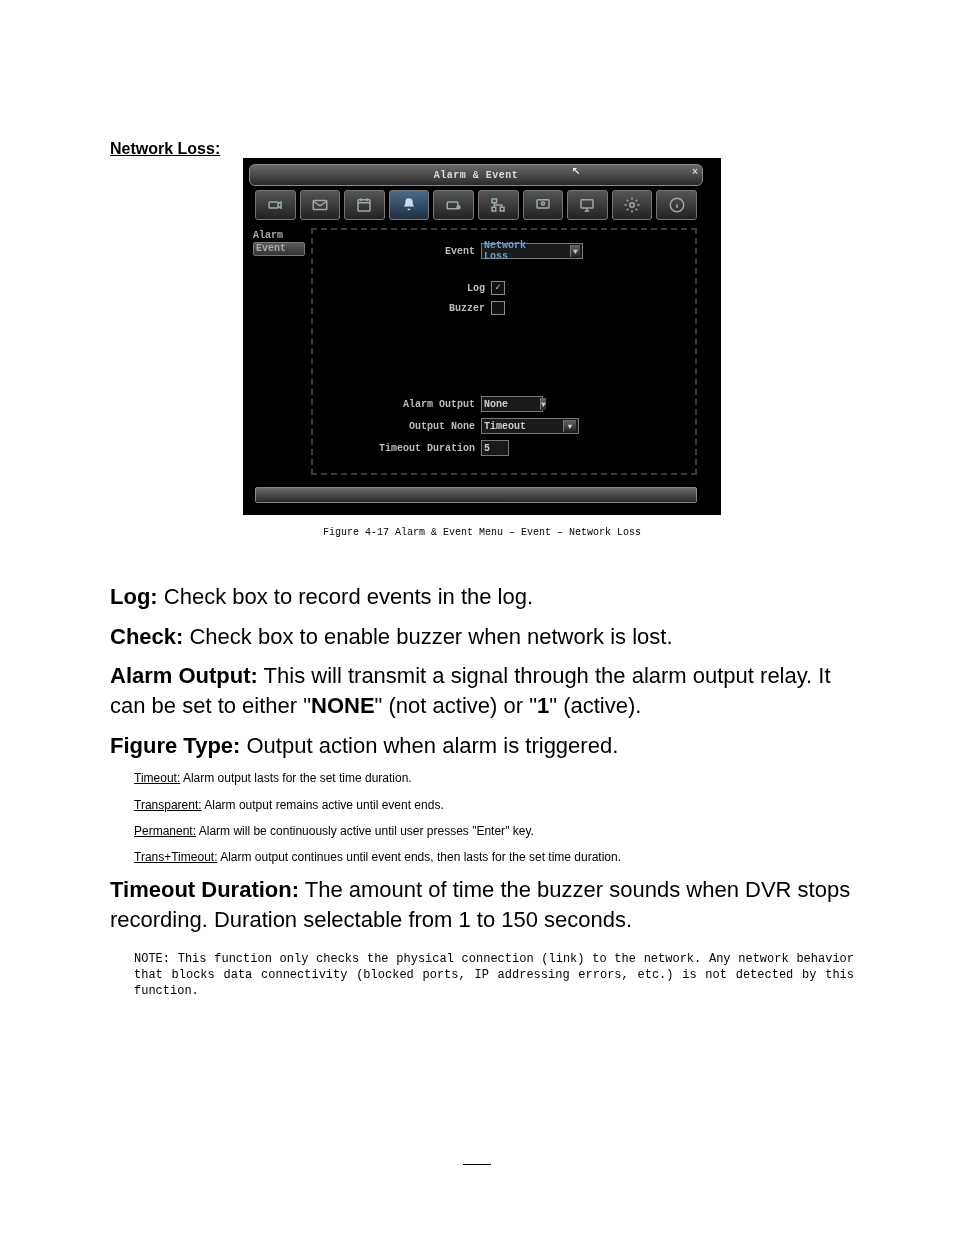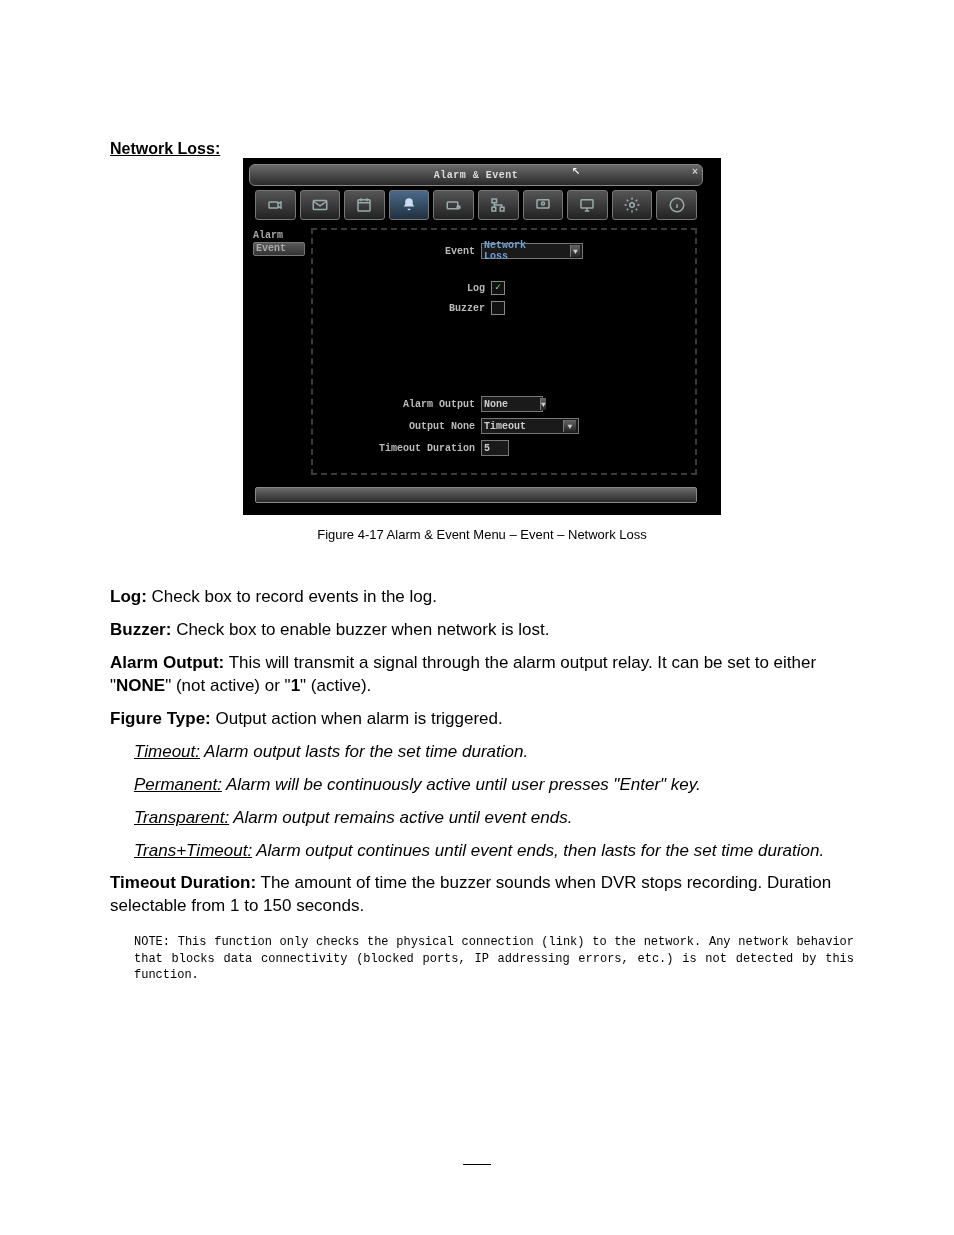--- a/index.html
+++ b/index.html
@@ -171,37 +171,37 @@
   .dvr-footer {
     height: 14px;
     background: linear-gradient(#6a6a6a, #2a2a2a);
     border: 1px solid #888;
     margin: 6px;
     border-radius: 2px;
   }
 
   .caption {
     text-align: center;
-    font-size: 13px;
+    font-size: 10px;
     margin-bottom: 44px;
+    font-family: Liberation Mono, monospace;
   }
 
   
   .para {
-    font-size: 17px;
+    font-size: 22px;
     line-height: 1.35;
     margin: 0 0 10px 0;
   }
   .para .b { font-weight: bold; }
   .sub {
-    font-size: 17px;
+    font-size: 12px;
     line-height: 1.35;
     margin: 0 0 10px 0;
     padding-left: 24px;
-    font-style: italic;
   }
   .sub .u { text-decoration: underline; }
   .note-block {
     font-size: 12px;
     line-height: 1.35;
     margin-top: 16px;
     padding-left: 24px;
     text-align: justify;
     font-family: Liberation Mono, monospace;
   }
@@ -350,31 +350,31 @@
       </div>
 
       <div class="dvr-footer"></div>
     </div>
   </div>
 
   <div class="caption">Figure 4-17 Alarm &amp; Event Menu – Event – Network Loss</div>
 
   <p class="para"><span class="b">Log:</span><span> Check box to record events in the log.</span></p>
 
-  <p class="para"><span class="b">Buzzer:</span><span> Check box to enable buzzer when network is lost.</span></p>
+  <p class="para"><span class="b">Check:</span><span> Check box to enable buzzer when network is lost.</span></p>
 
   <p class="para"><span class="b">Alarm Output:</span><span> This will transmit a signal through the alarm output relay. It can be set to either "</span><span class="b">NONE</span><span>" (not active) or "</span><span class="b">1</span><span>" (active).</span></p>
 
   <p class="para"><span class="b">Figure Type:</span><span> Output action when alarm is triggered.</span></p>
 
   <p class="sub"><span class="u">Timeout:</span><span> Alarm output lasts for the set time duration.</span></p>
 
+  <p class="sub"><span class="u">Transparent:</span><span> Alarm output remains active until event ends.</span></p>
+
   <p class="sub"><span class="u">Permanent:</span><span> Alarm will be continuously active until user presses "</span><span class="b">Enter</span><span>" key.</span></p>
-
-  <p class="sub"><span class="u">Transparent:</span><span> Alarm output remains active until event ends.</span></p>
 
   <p class="sub"><span class="u">Trans+Timeout:</span><span> Alarm output continues until event ends, then lasts for the set time duration.</span></p>
 
   <p class="para"><span class="b">Timeout Duration:</span><span> The amount of time the buzzer sounds when DVR stops recording. Duration selectable from 1 to 150 seconds.</span></p>
 
   <p class="note-block"><span class="b">NOTE:</span><span> This function only checks the physical connection (link) to the network. Any network behavior that blocks data connectivity (blocked ports, IP addressing errors, etc.) is not detected by this function.</span></p>
 
   <div class="page-foot-rule"></div>
 </div>
 

